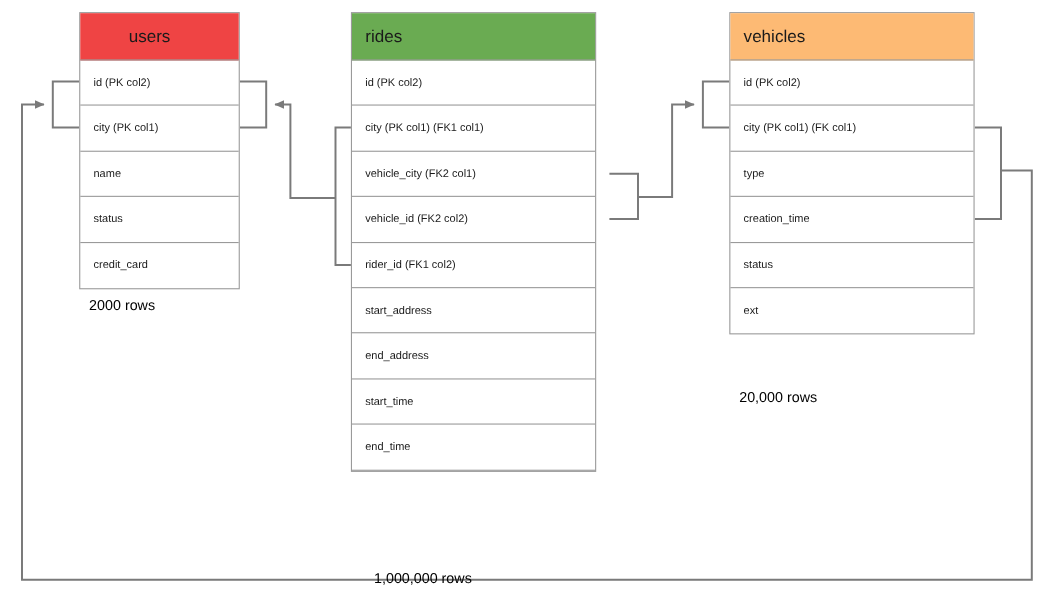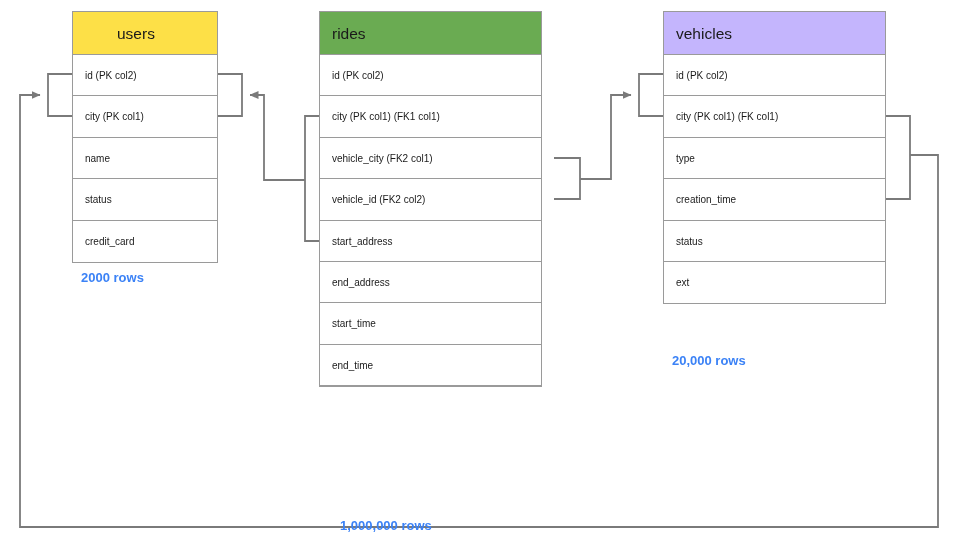--- a/index.html
+++ b/index.html
@@ -54,24 +54,23 @@
     border-bottom: 1px solid #9a9a9a;
     white-space: nowrap;
     overflow: hidden;
   }
   .tbl-row.last {
     border-bottom: none;
   }
   .rows-label {
     position: absolute;
     font-size: 13px;
-    color: #3b82f6;
+    color: #000000;
     white-space: nowrap;
     z-index: 3;
-    font-weight: bold;
   }
 </style>
 </head>
 <body>
 
 <div id="canvas">
 
   <svg id="edges" viewBox="0 0 960 540" width="960" height="540" xmlns="http://www.w3.org/2000/svg">
     <defs>
       <marker id="arrowhead" markerWidth="9" markerHeight="8" refX="8.5" refY="4" orient="auto" markerUnits="userSpaceOnUse">
@@ -104,44 +103,45 @@
     </g>
 
     <path d="M305,180 L264,180 L264,95 L250,95" fill="none" stroke="#7a7a7a" stroke-width="1.8" marker-end="url(#arrowhead)"></path>
 
     <path d="M580,179 L611,179 L611,95 L631,95" fill="none" stroke="#7a7a7a" stroke-width="1.8" marker-end="url(#arrowhead)"></path>
 
     <path d="M910,155 L938,155 L938,527 L20,527 L20,95 L40,95" fill="none" stroke="#7a7a7a" stroke-width="1.8" marker-end="url(#arrowhead)"></path>
   </svg>
 
   <div class="table-box" style="left:72px; top:11px; width:146px;">
-    <div class="tbl-header" style="background:#fde047;padding-left:44px;">users</div>
+    <div class="tbl-header" style="background:#ef4444;padding-left:44px;">users</div>
     <div class="tbl-row">id (PK col2)</div>
     <div class="tbl-row">city (PK col1)</div>
     <div class="tbl-row">name</div>
     <div class="tbl-row">status</div>
     <div class="tbl-row last">credit_card</div>
   </div>
   <div class="rows-label" style="left:81px; top:270px;">2000 rows</div>
 
   <div class="table-box" style="left:319px; top:11px; width:223px;">
     <div class="tbl-header" style="background:#6aab52;">rides</div>
     <div class="tbl-row">id (PK col2)</div>
     <div class="tbl-row">city (PK col1) (FK1 col1)</div>
     <div class="tbl-row">vehicle_city (FK2 col1)</div>
     <div class="tbl-row">vehicle_id (FK2 col2)</div>
+    <div class="tbl-row">rider_id (FK1 col2)</div>
     <div class="tbl-row">start_address</div>
     <div class="tbl-row">end_address</div>
     <div class="tbl-row">start_time</div>
     <div class="tbl-row">end_time</div>
   </div>
   <div class="rows-label" style="left:340px; top:478px;margin-top:40px;">1,000,000 rows</div>
 
   <div class="table-box" style="left:663px; top:11px; width:223px;">
-    <div class="tbl-header" style="background:#c4b5fd;">vehicles</div>
+    <div class="tbl-header" style="background:#fdba74;">vehicles</div>
     <div class="tbl-row">id (PK col2)</div>
     <div class="tbl-row">city (PK col1) (FK col1)</div>
     <div class="tbl-row">type</div>
     <div class="tbl-row">creation_time</div>
     <div class="tbl-row">status</div>
     <div class="tbl-row last">ext</div>
   </div>
   <div class="rows-label" style="left:672px; top:353px;">20,000 rows</div>
 
 </div>

